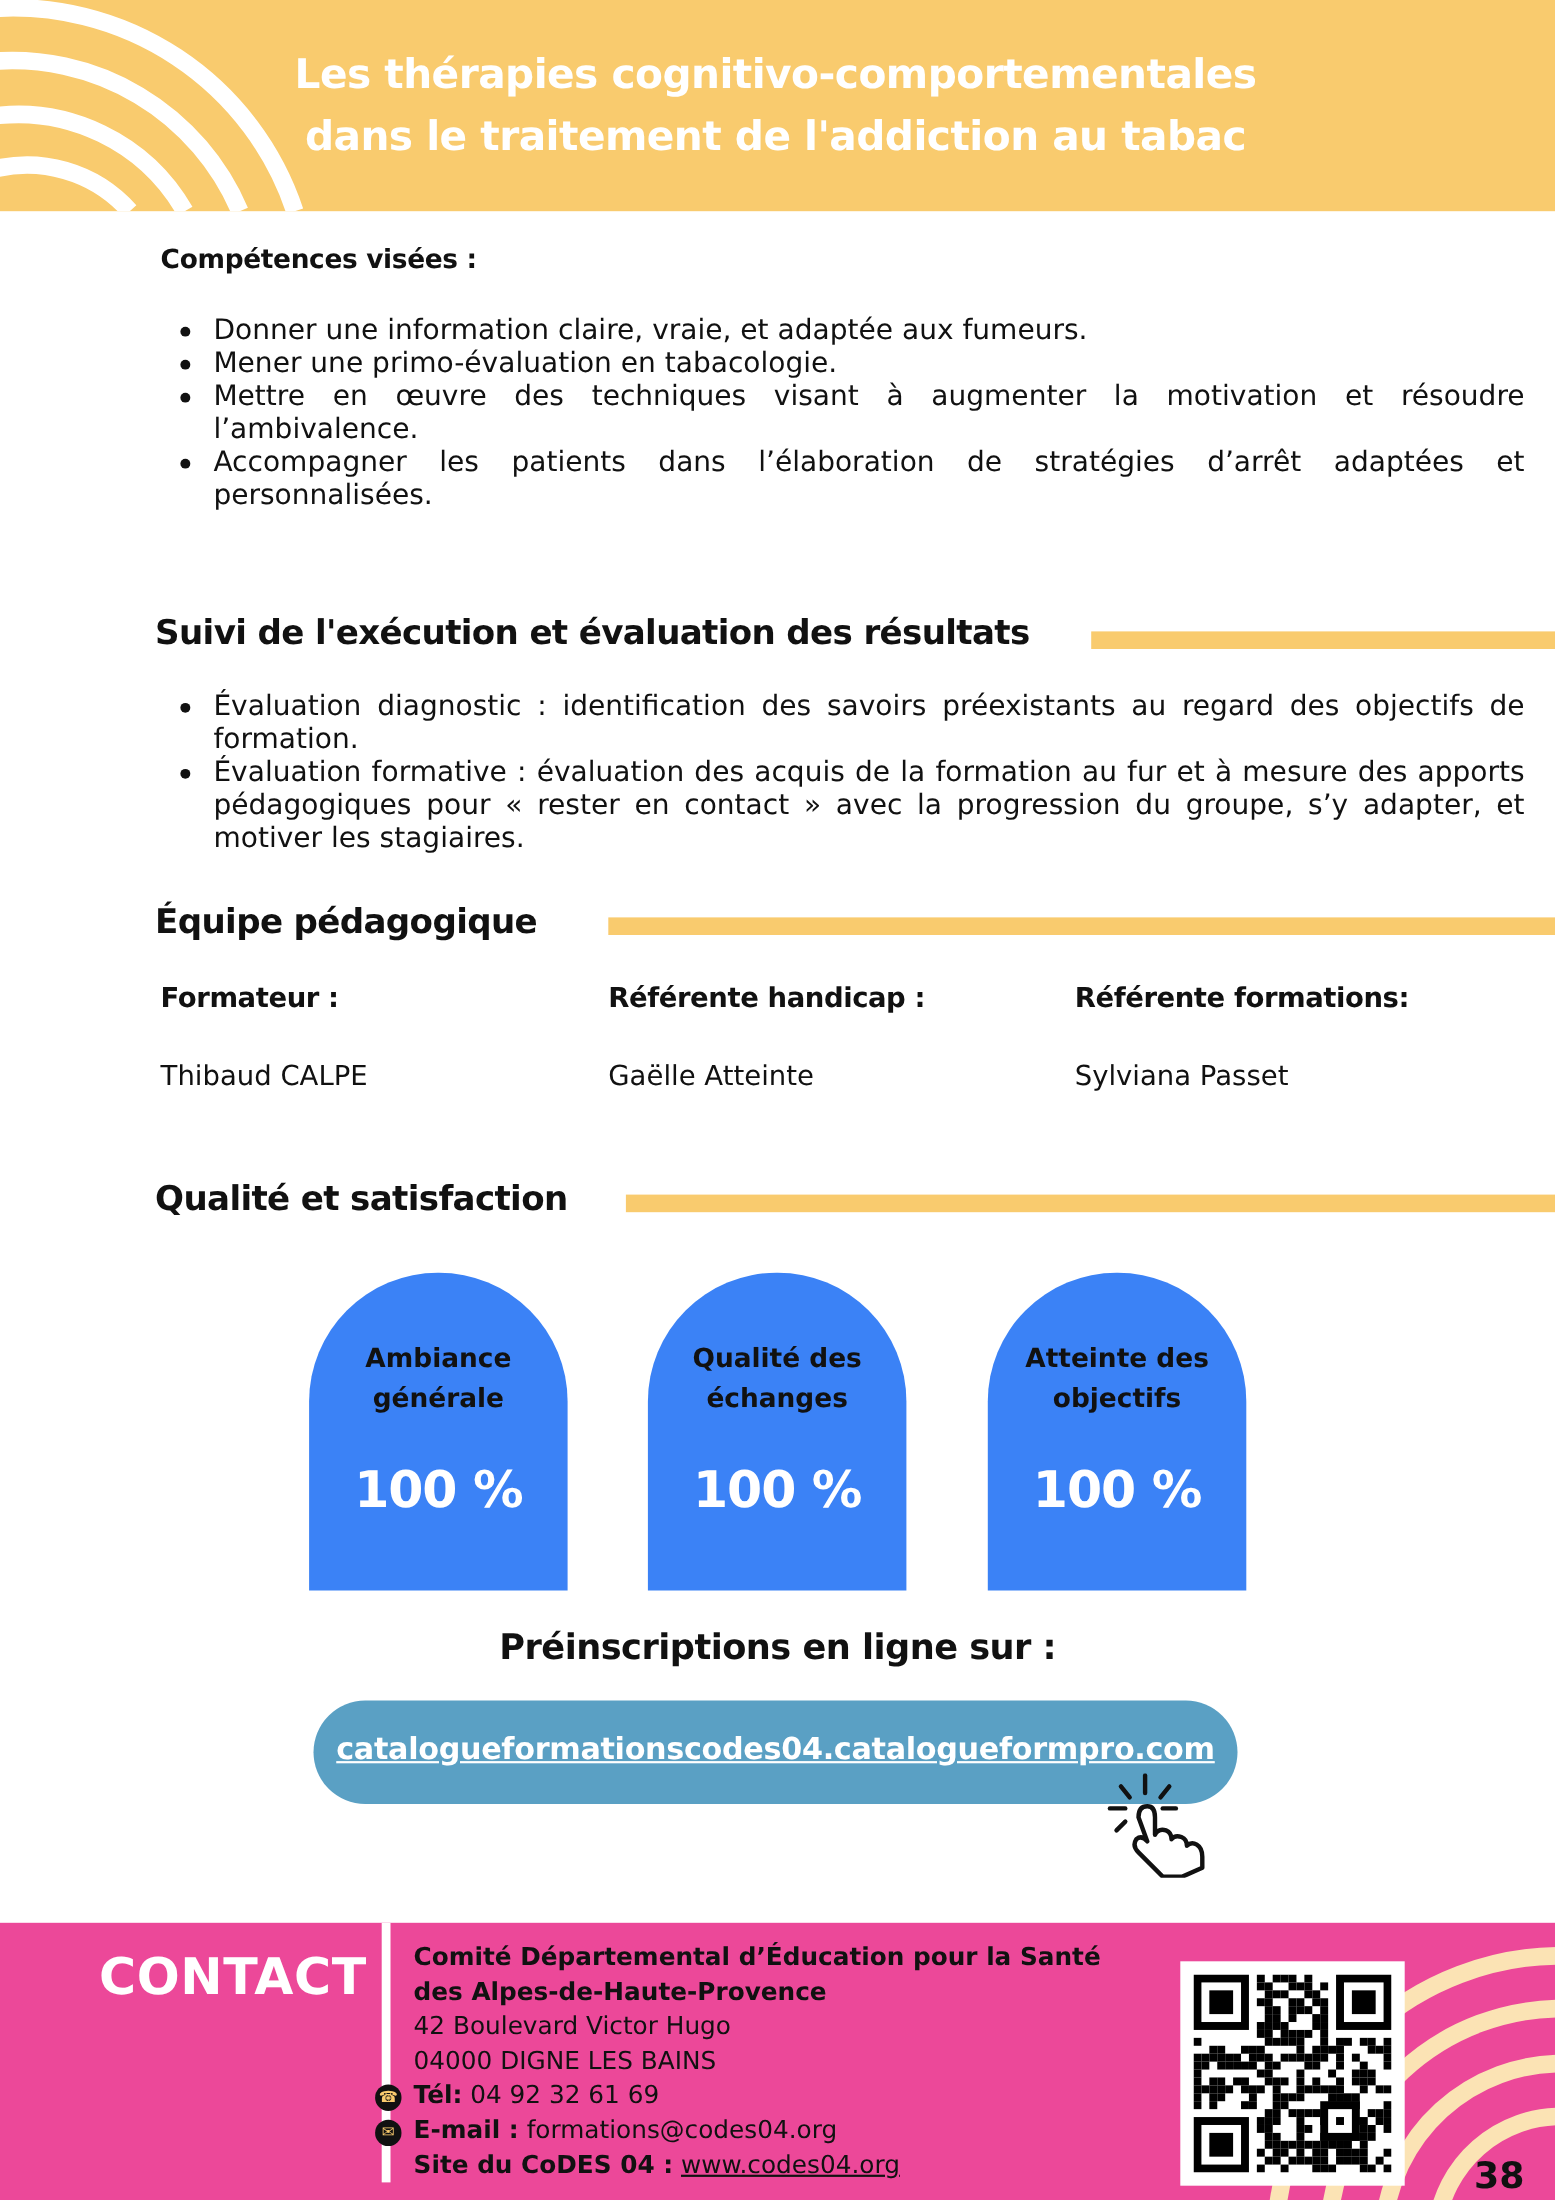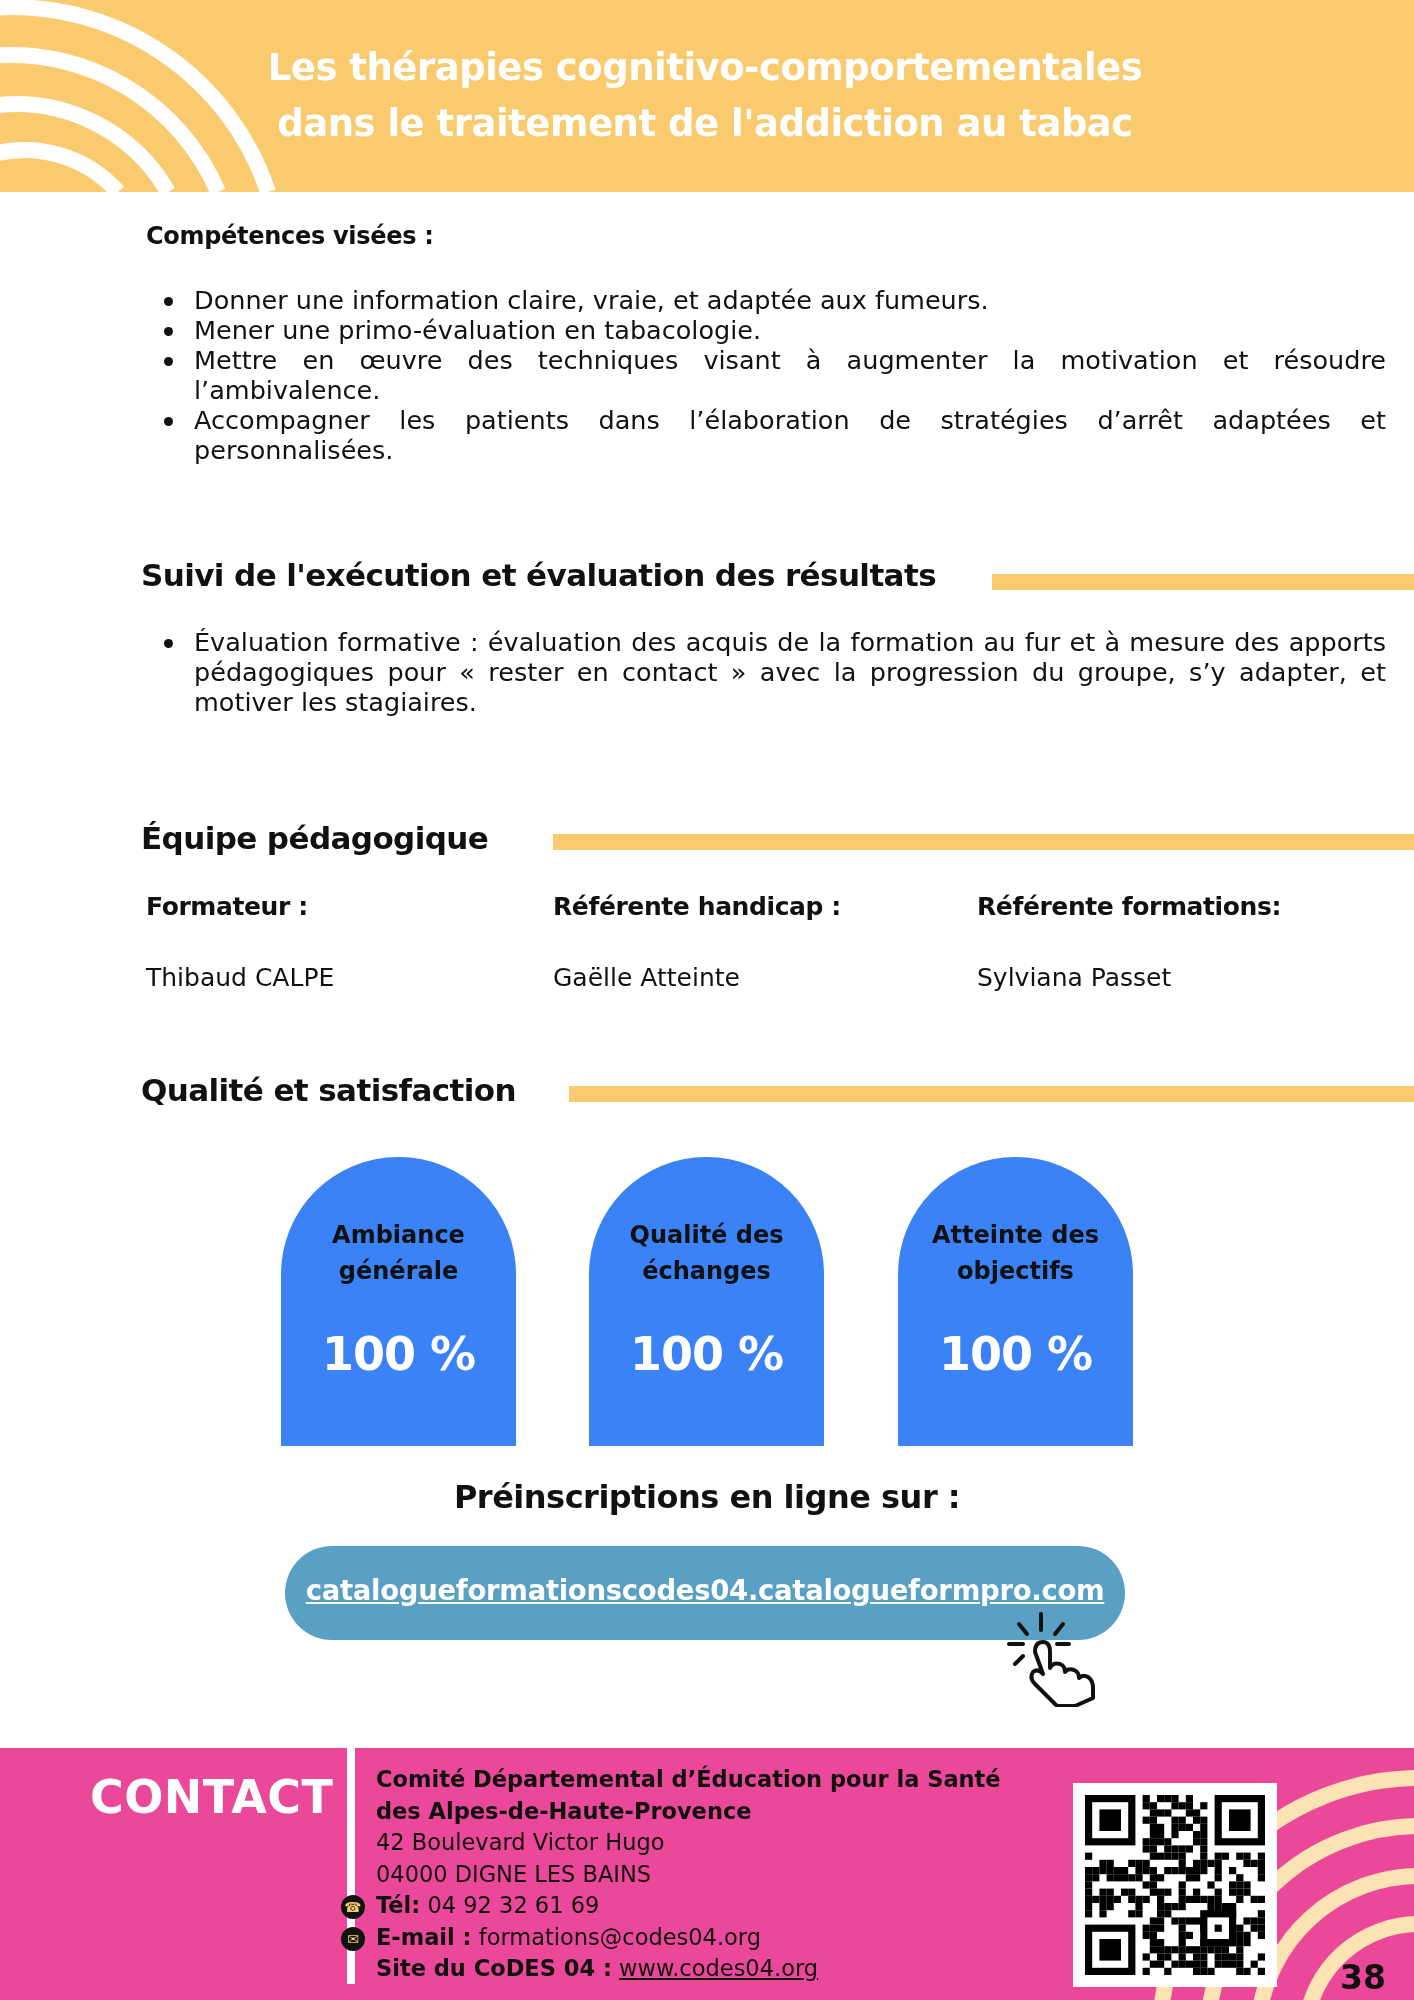--- a/index.html
+++ b/index.html
@@ -65,20 +65,21 @@
 <ul class="bullets" style="top:285px;">
   <li>Donner une information claire, vraie, et adaptée aux fumeurs.</li>
   <li>Mener une primo-évaluation en tabacologie.</li>
   <li>Mettre en œuvre des techniques visant à augmenter la motivation et résoudre l’ambivalence.</li>
   <li>Accompagner les patients dans l’élaboration de stratégies d’arrêt adaptées et personnalisées.</li>
 </ul>
 
 <div class="h-section" style="left:141px; top:557px;">Suivi de l'exécution et évaluation des résultats</div>
 <div class="bar" style="left:992px; top:574px;"></div>
 <ul class="bullets" style="top:627px;">
+  <li>Évaluation diagnostic : identification des savoirs préexistants au regard des objectifs de formation.</li>
   <li>Évaluation formative : évaluation des acquis de la formation au fur et à mesure des apports pédagogiques pour « rester en contact » avec la progression du groupe, s’y adapter, et motiver les stagiaires.</li>
 </ul>
 
 <div class="h-section" style="left:141px; top:820px;">Équipe pédagogique</div>
 <div class="bar" style="left:553px; top:834px;"></div>
 
 <div class="team-label" style="left:146px;">Formateur :</div>
 <div class="team-label" style="left:553px;">Référente handicap :</div>
 <div class="team-label" style="left:977px;">Référente formations:</div>
 <div class="team-name" style="left:146px;">Thibaud CALPE</div>

